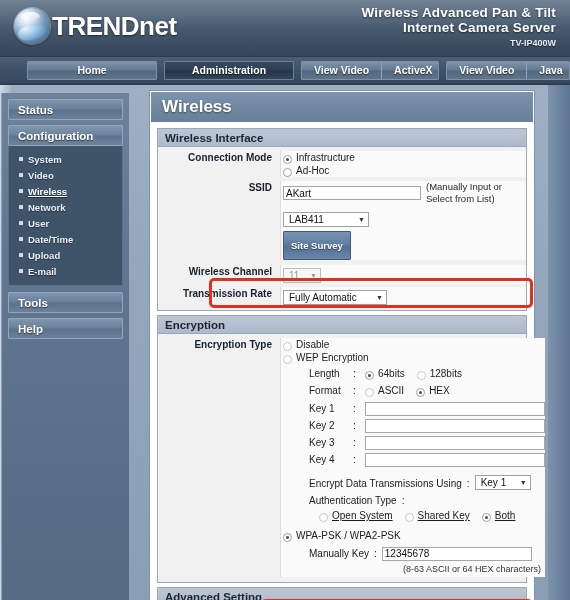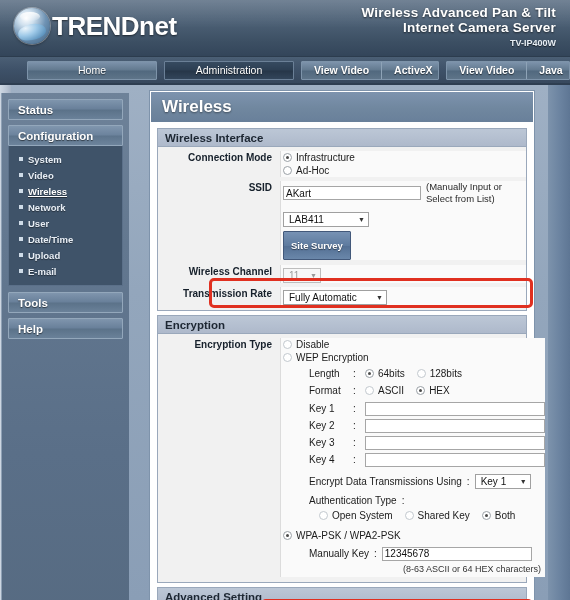--- a/index.html
+++ b/index.html
@@ -97,21 +97,21 @@
     background: linear-gradient(180deg, #4b5f75 0%, #3e5168 50%, #37485d 100%);
     display: flex; align-items: center;
     padding-left: 27px;
     gap: 7px;
     border-bottom: 2px solid #2e3e51;
   }
   .navbtn {
     height: 19px;
     display: flex; align-items: center; justify-content: center;
     color: #ffffff;
-    font-size: 10.5px; font-weight: normal;
+    font-size: 10.5px; font-weight: bold;
     text-shadow: 0 1px 1px rgba(0,0,0,0.6);
     border: 1px solid #7d93a9;
     border-radius: 1px;
     background: linear-gradient(180deg, #7d93ab 0%, #62798f 48%, #51687e 52%, #5e7489 100%);
     cursor: pointer;
     white-space: nowrap;
     padding: 0 0;
   }
   .navbtn.wide { width: 136px; }
   .navbtn.active {
@@ -278,21 +278,21 @@
     cursor: pointer;
   }
   .radio.on::after {
     content: "";
     position: absolute; left: 2px; top: 2px;
     width: 3px; height: 3px; border-radius: 50%;
     background: #4a4a4a;
   }
   .radio.faint { border-color: #c2c8ce; }
   .optline {
-    display: flex; align-items: center;
+    display: flex; align-items: flex-end;
     font-size: 10px; color: #1b1b1b; line-height: 13px;
     height: 13px;
   }
   .optline .txt { margin-right: 12px; white-space: nowrap; }
 
   .tinput {
     height: 14px;
     border: 1px solid #a6a6a6;
     background: #ffffff;
     font-size: 10px;
@@ -556,21 +556,21 @@
                 <span class="sel-box w-key">
                   <span>Key 1</span>
                   <span class="caret">▼</span>
                 </span>
               </div>
 
               <div class="optline indent2" style="margin-top:4px;">
                 <span>Authentication Type</span>
                 <span style="margin-left:5px;">:</span>
               </div>
-              <div class="optline indent2" style="margin-top:2px; padding-left:36px;">
+              <div class="optline indent2" style="margin-top:2px; padding-left:36px;text-decoration:underline;">
                 <span class="radio faint"></span>
                 <span class="txt">Open System</span>
                 <span class="radio faint"></span>
                 <span class="txt">Shared Key</span>
                 <span class="radio on"></span>
                 <span class="txt">Both</span>
               </div>
 
               <div class="optline" style="margin-top:7px;">
                 <span class="radio on"></span>

